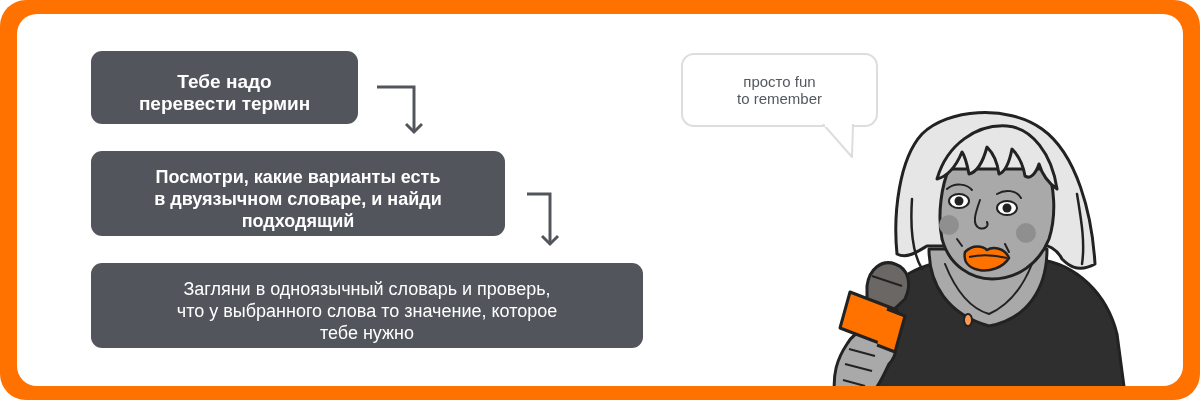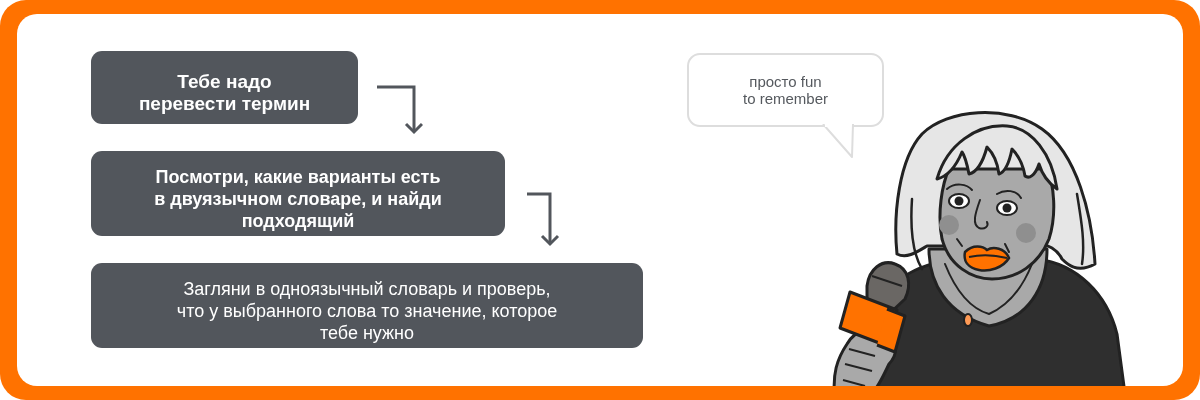--- a/index.html
+++ b/index.html
@@ -43,21 +43,20 @@
       position: absolute; left: 664px; top: 39px;
       width: 197px; height: 74px;
       box-sizing: border-box;
       border: 2px solid #dddddd;
       border-radius: 13px;
       background: #ffffff;
       display: flex; align-items: center; justify-content: center;
       text-align: center;
       font-size: 15px; line-height: 17px;
       color: #55595e;
-      margin-left: 6px;
     }
     .bubble span { white-space: pre-line; }
     .bubble-tail { position: absolute; left: 804px; top: 110px; }
     .woman { position: absolute; left: 770px; top: 70px; }
   </style>
 </head>
 <body>
 
 <div class="frame"></div>
 

